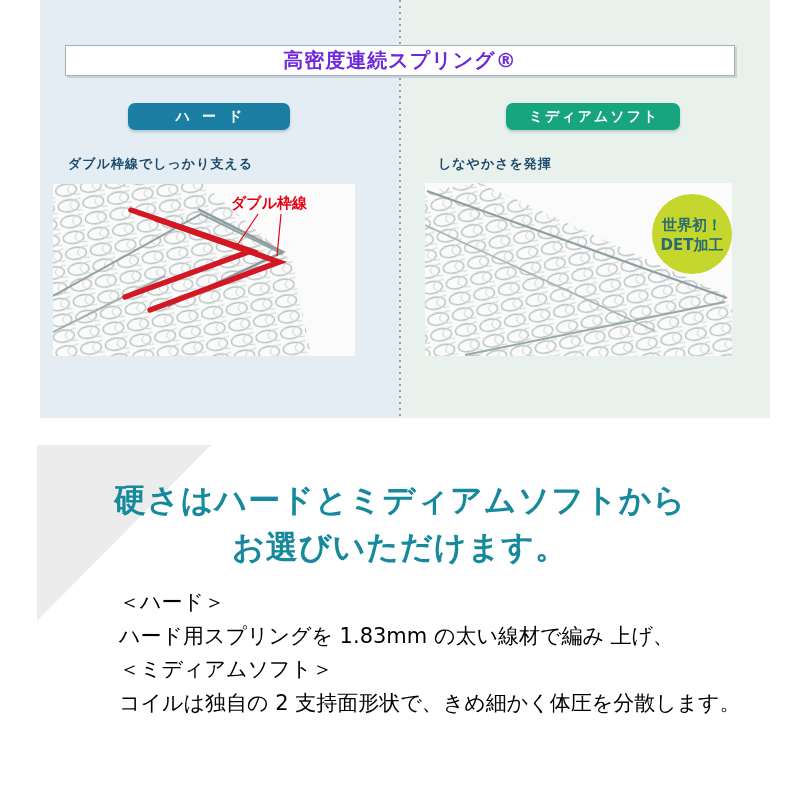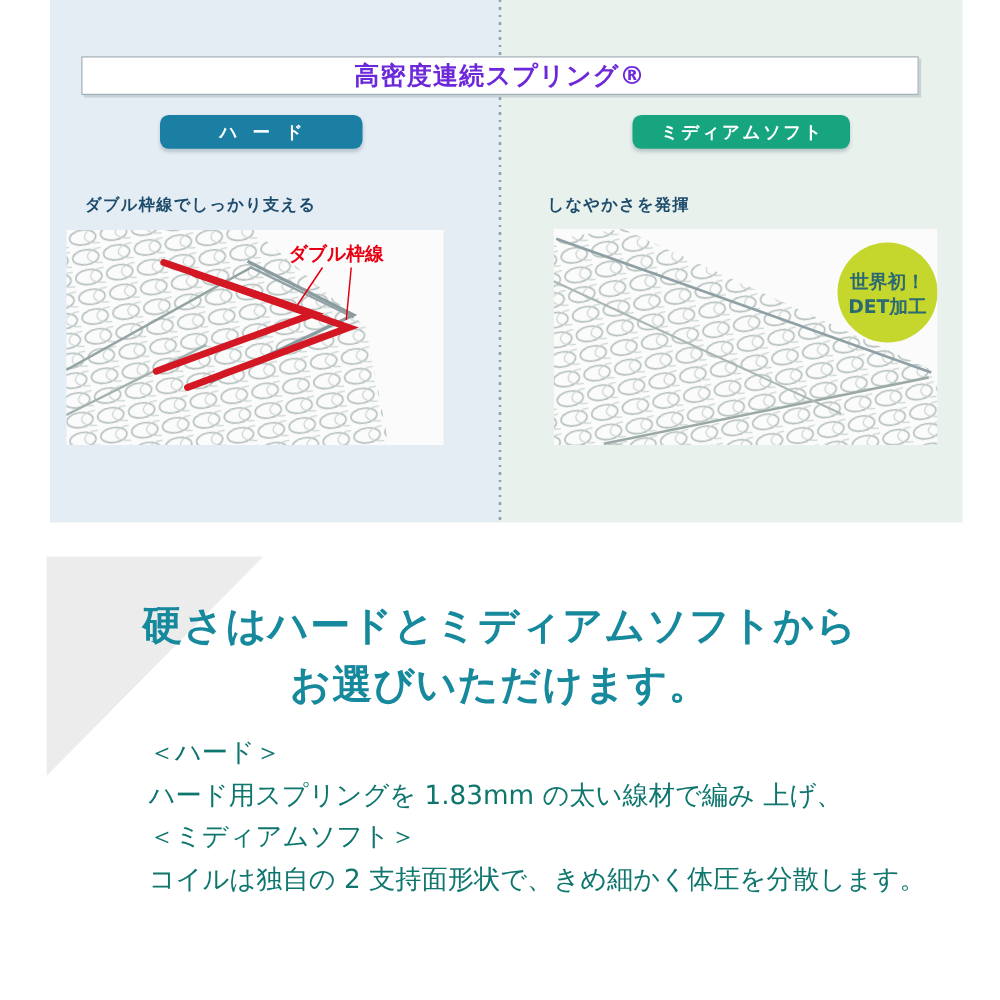--- a/index.html
+++ b/index.html
@@ -44,21 +44,21 @@
     border: 1px solid #a4b0b8;
     box-shadow: 2px 2px 0 rgba(145,158,168,0.35);
     display: flex; align-items: center; justify-content: center;
     z-index: 2;
   }
   .title-box span {
     font-size: 20px; font-weight: bold; color: #6d28d9; letter-spacing: 1px;
   }
 
   .pill-button {
-    position: absolute; top: 92px; height: 27px;
+    position: absolute; top: 103px; height: 27px;
     display: flex; align-items: center; justify-content: center;
     border-radius: 7px; border: none;
     color: #ffffff; font-weight: bold; font-size: 14px;
     box-shadow: 0 2px 3px rgba(50,80,100,0.25);
     cursor: pointer;
     font-family: inherit;
     z-index: 2;
   }
   .btn-hard {
     left: 88px; width: 162px;
@@ -76,42 +76,42 @@
     font-size: 13px; font-weight: bold; color: #1d4b6c;
     letter-spacing: 1px; z-index: 2;
   }
   .col-heading.left  { left: 28px; }
   .col-heading.right { left: 398px; }
 
   .photo {
     position: absolute; z-index: 2;
   }
   .photo-left  { left: 13px;  top: 184px; width: 302px; height: 172px; }
-  .photo-right { left: 403px; top: 183px; width: 307px; height: 173px; }
+  .photo-right { left: 385px; top: 183px; width: 307px; height: 173px; }
   .photo svg { display: block; }
 
   
   .gray-triangle {
     position: absolute; left: 37px; top: 445px;
     width: 174px; height: 176px;
     background: #ececec;
     clip-path: polygon(0 0, 100% 0, 0 100%);
   }
   .main-heading {
     position: absolute; left: 0; top: 477px;
     width: 800px; text-align: center;
     color: #17899d; font-weight: bold;
     font-size: 32px; line-height: 47px;
     letter-spacing: 1px;
     z-index: 2;
   }
   .body-text {
     position: absolute; left: 119px; top: 586px;
     width: 660px;
-    color: #0f766e; font-size: 21px; line-height: 33.6px;
+    color: #000000; font-size: 21px; line-height: 33.6px;
     z-index: 2;
   }
 </style>
 </head>
 <body>
 
 <div class="page">
 
   <div class="top-panel">
     <div class="panel-half-left"></div>

